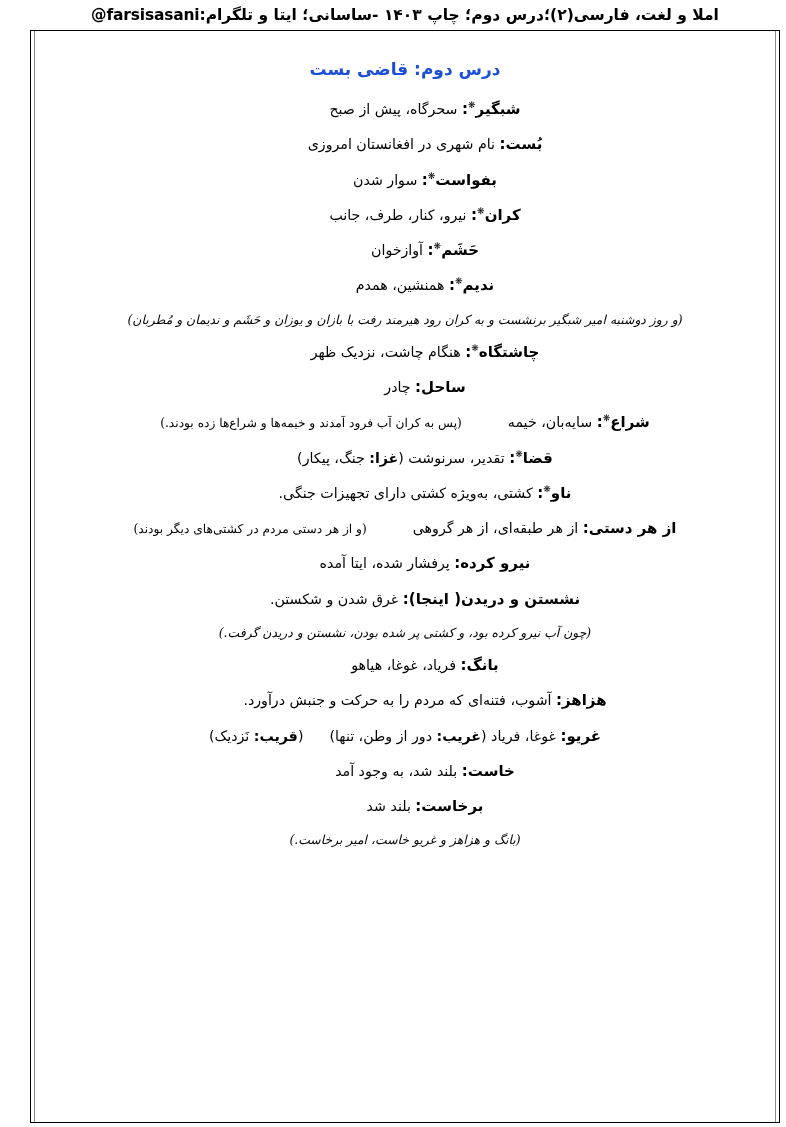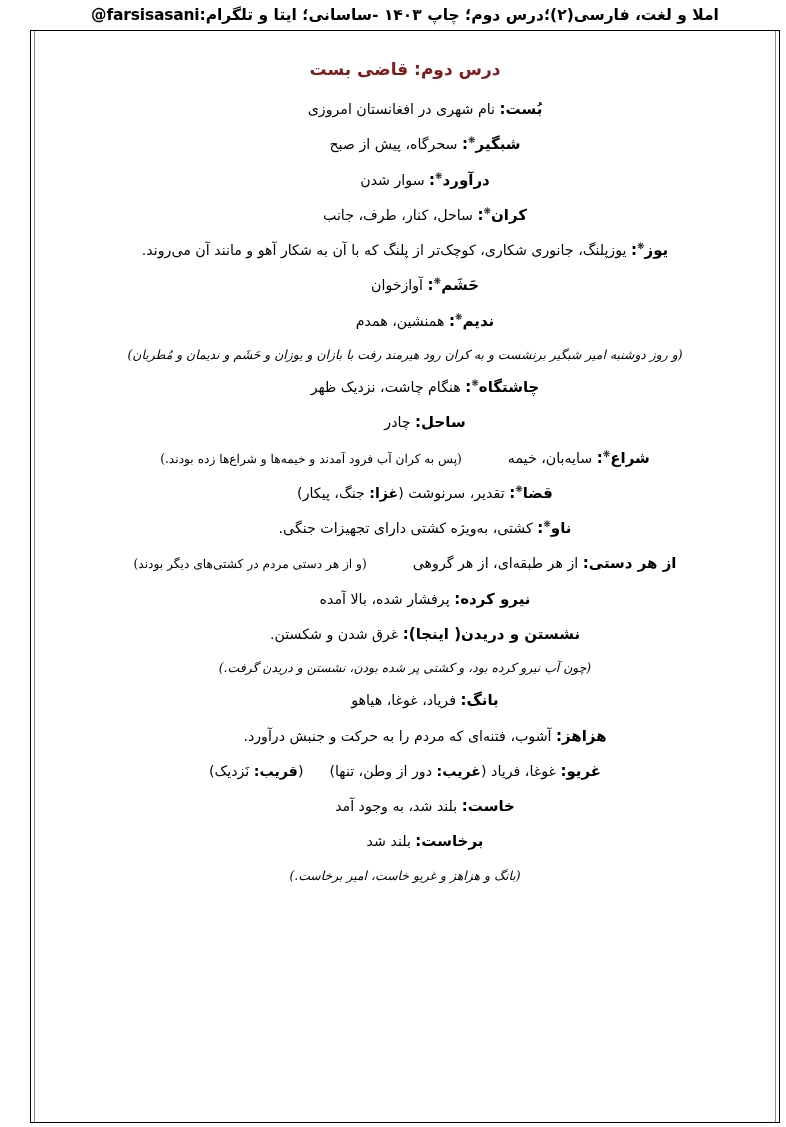--- a/index.html
+++ b/index.html
@@ -64,21 +64,21 @@
 
   .content {
     padding: 22px 16px 0 16px;
     box-sizing: border-box;
     direction: rtl;
     text-align: right;
   }
 
   
   .lesson-title {
-    color: #7f1d1d;
+    color: #1d4ed8;
     font-weight: bold;
     font-size: 17px;
     text-align: center;
     margin: 6px 0 20px 0;
     letter-spacing: -0.2px;
   }
 
   
   .entry {
     font-size: 14.2px;
@@ -135,39 +135,36 @@
     <span>املا و لغت، فارسی(۲)؛درس دوم؛ چاپ ۱۴۰۳ -ساسانی؛ ایتا و تلگرام:</span><span class="handle">@farsisasani</span>
   </div>
 
   <div class="frame-outer">
     <div class="frame-inner">
       <div class="content">
 
         <div class="lesson-title">درس دوم: قاضی بست</div>
 
         <div class="entry center pad-l-40">
+          <span class="headword">شبگیر</span><span class="star">❋</span><span class="headword">:</span><span class="gloss"> سحرگاه، پیش از صبح</span>
+        </div>
+
+        <div class="entry center pad-l-40">
           <span class="headword">بُست</span><span class="headword">:</span><span class="gloss"> نام شهری در افغانستان امروزی</span>
         </div>
 
         <div class="entry center pad-l-40">
-          <span class="headword">شبگیر</span><span class="star">❋</span><span class="headword">:</span><span class="gloss"> سحرگاه، پیش از صبح</span>
-        </div>
-
-        <div class="entry center pad-l-40">
-          <span class="headword">درآورد</span><span class="star">❋</span><span class="headword">:</span><span class="gloss"> سوار شدن</span>
-        </div>
-
-        <div class="entry center pad-l-40">
-          <span class="headword">کران</span><span class="star">❋</span><span class="headword">:</span><span class="gloss"> ساحل، کنار، طرف، جانب</span>
-        </div>
-
-
-        <div class="entry center">
-          <span class="headword">یوز</span><span class="star">❋</span><span class="headword">:</span><span class="gloss"> یوزپلنگ، جانوری شکاری، کوچک‌تر از پلنگ که با آن به شکار آهو و مانند آن می‌روند.</span>
-        </div>
+          <span class="headword">بفواست</span><span class="star">❋</span><span class="headword">:</span><span class="gloss"> سوار شدن</span>
+        </div>
+
+        <div class="entry center pad-l-40">
+          <span class="headword">کران</span><span class="star">❋</span><span class="headword">:</span><span class="gloss"> نیرو، کنار، طرف، جانب</span>
+        </div>
+
+
 
         <div class="entry center pad-l-40">
           <span class="headword">حَشَم</span><span class="star">❋</span><span class="headword">:</span><span class="gloss"> آوازخوان</span>
         </div>
 
         <div class="entry center pad-l-40">
           <span class="headword">ندیم</span><span class="star">❋</span><span class="headword">:</span><span class="gloss"> همنشین، همدم</span>
         </div>
 
 
@@ -192,21 +189,21 @@
         <div class="entry center pad-l-40">
           <span class="headword">ناو</span><span class="star">❋</span><span class="headword">:</span><span class="gloss"> کشتی، به‌ویژه کشتی دارای تجهیزات جنگی.</span>
         </div>
 
 
         <div class="entry center">
           <span class="headword">از هر دستی</span><span class="headword">:</span><span class="gloss"> از هر طبقه‌ای، از هر گروهی</span><span class="gap-lg"></span><span class="inline-quote">(و از هر دستی مردم در کشتی‌های دیگر بودند)</span>
         </div>
 
         <div class="entry center pad-l-40">
-          <span class="headword">نیرو کرده</span><span class="headword">:</span><span class="gloss"> پرفشار شده، بالا آمده</span>
+          <span class="headword">نیرو کرده</span><span class="headword">:</span><span class="gloss"> پرفشار شده، ایتا آمده</span>
         </div>
 
         <div class="entry center pad-l-40">
           <span class="headword">نشستن و دریدن( اینجا)</span><span class="headword">:</span><span class="gloss"> غرق شدن و شکستن.</span>
         </div>
 
         <div class="quote center">(چون آب نیرو کرده بود، و کشتی پر شده بودن، نشستن و دریدن گرفت.)</div>
 
         <div class="entry center pad-l-40">
           <span class="headword">بانگ</span><span class="headword">:</span><span class="gloss"> فریاد، غوغا، هیاهو</span>

